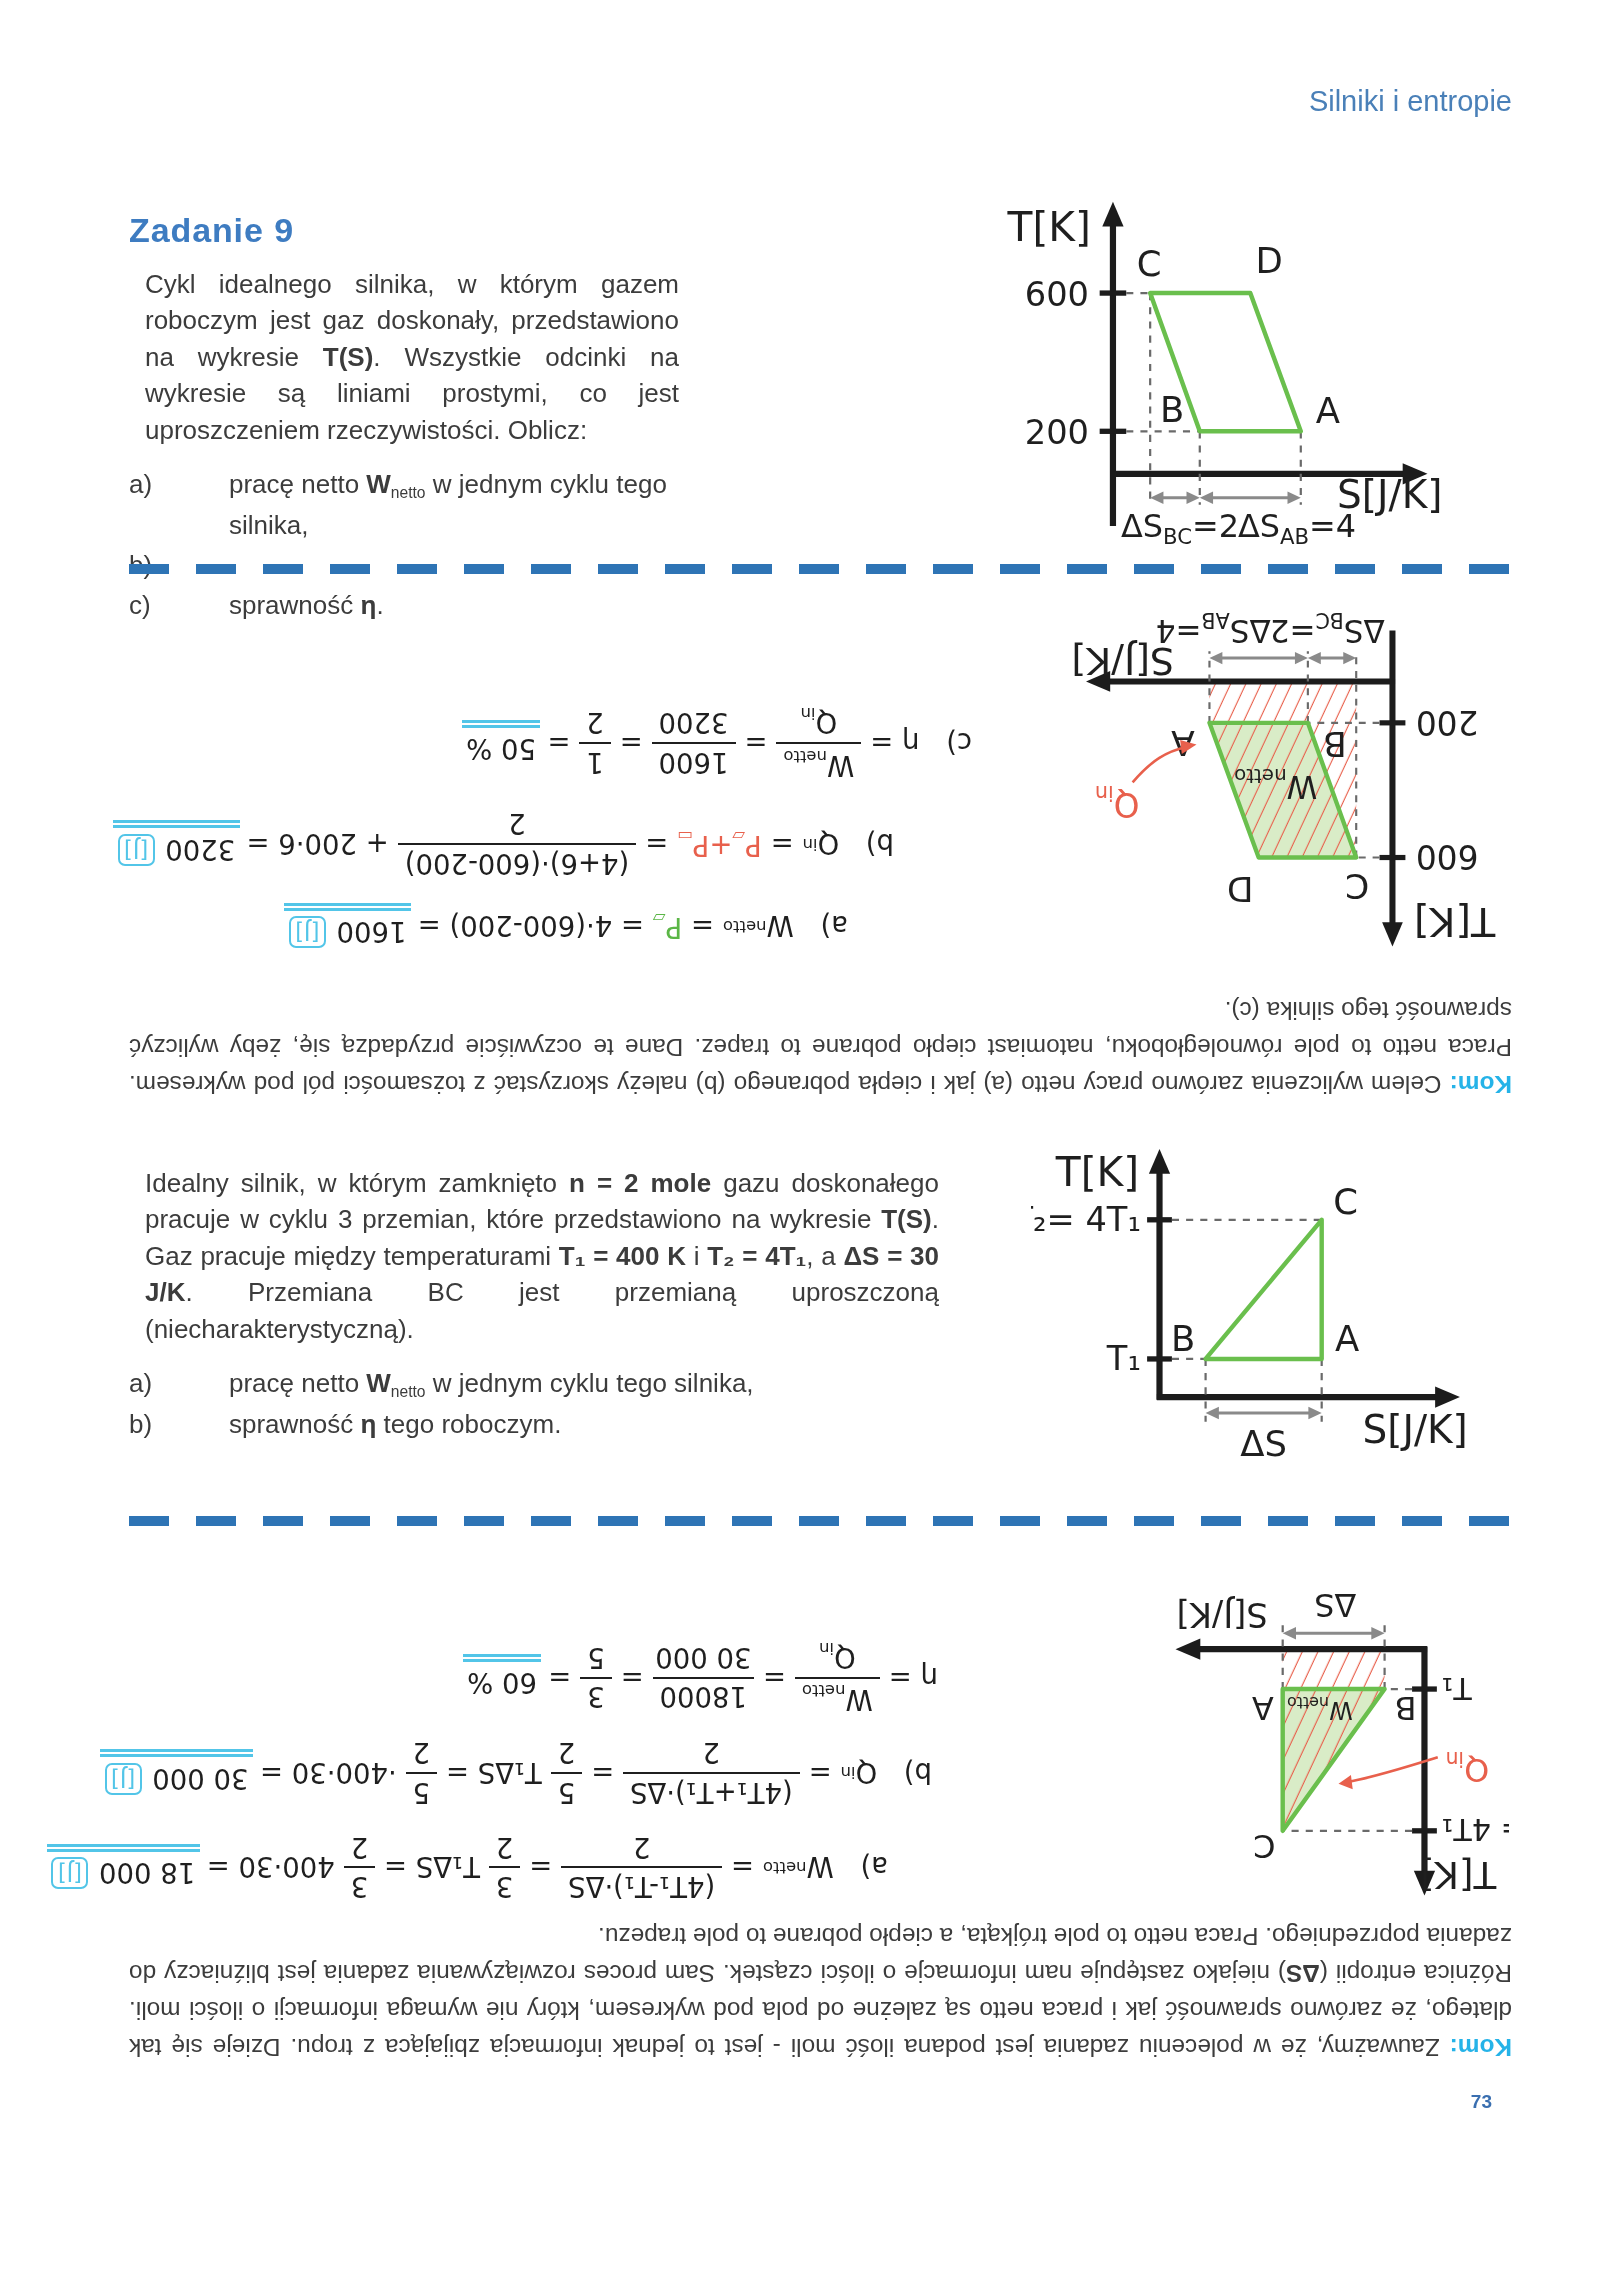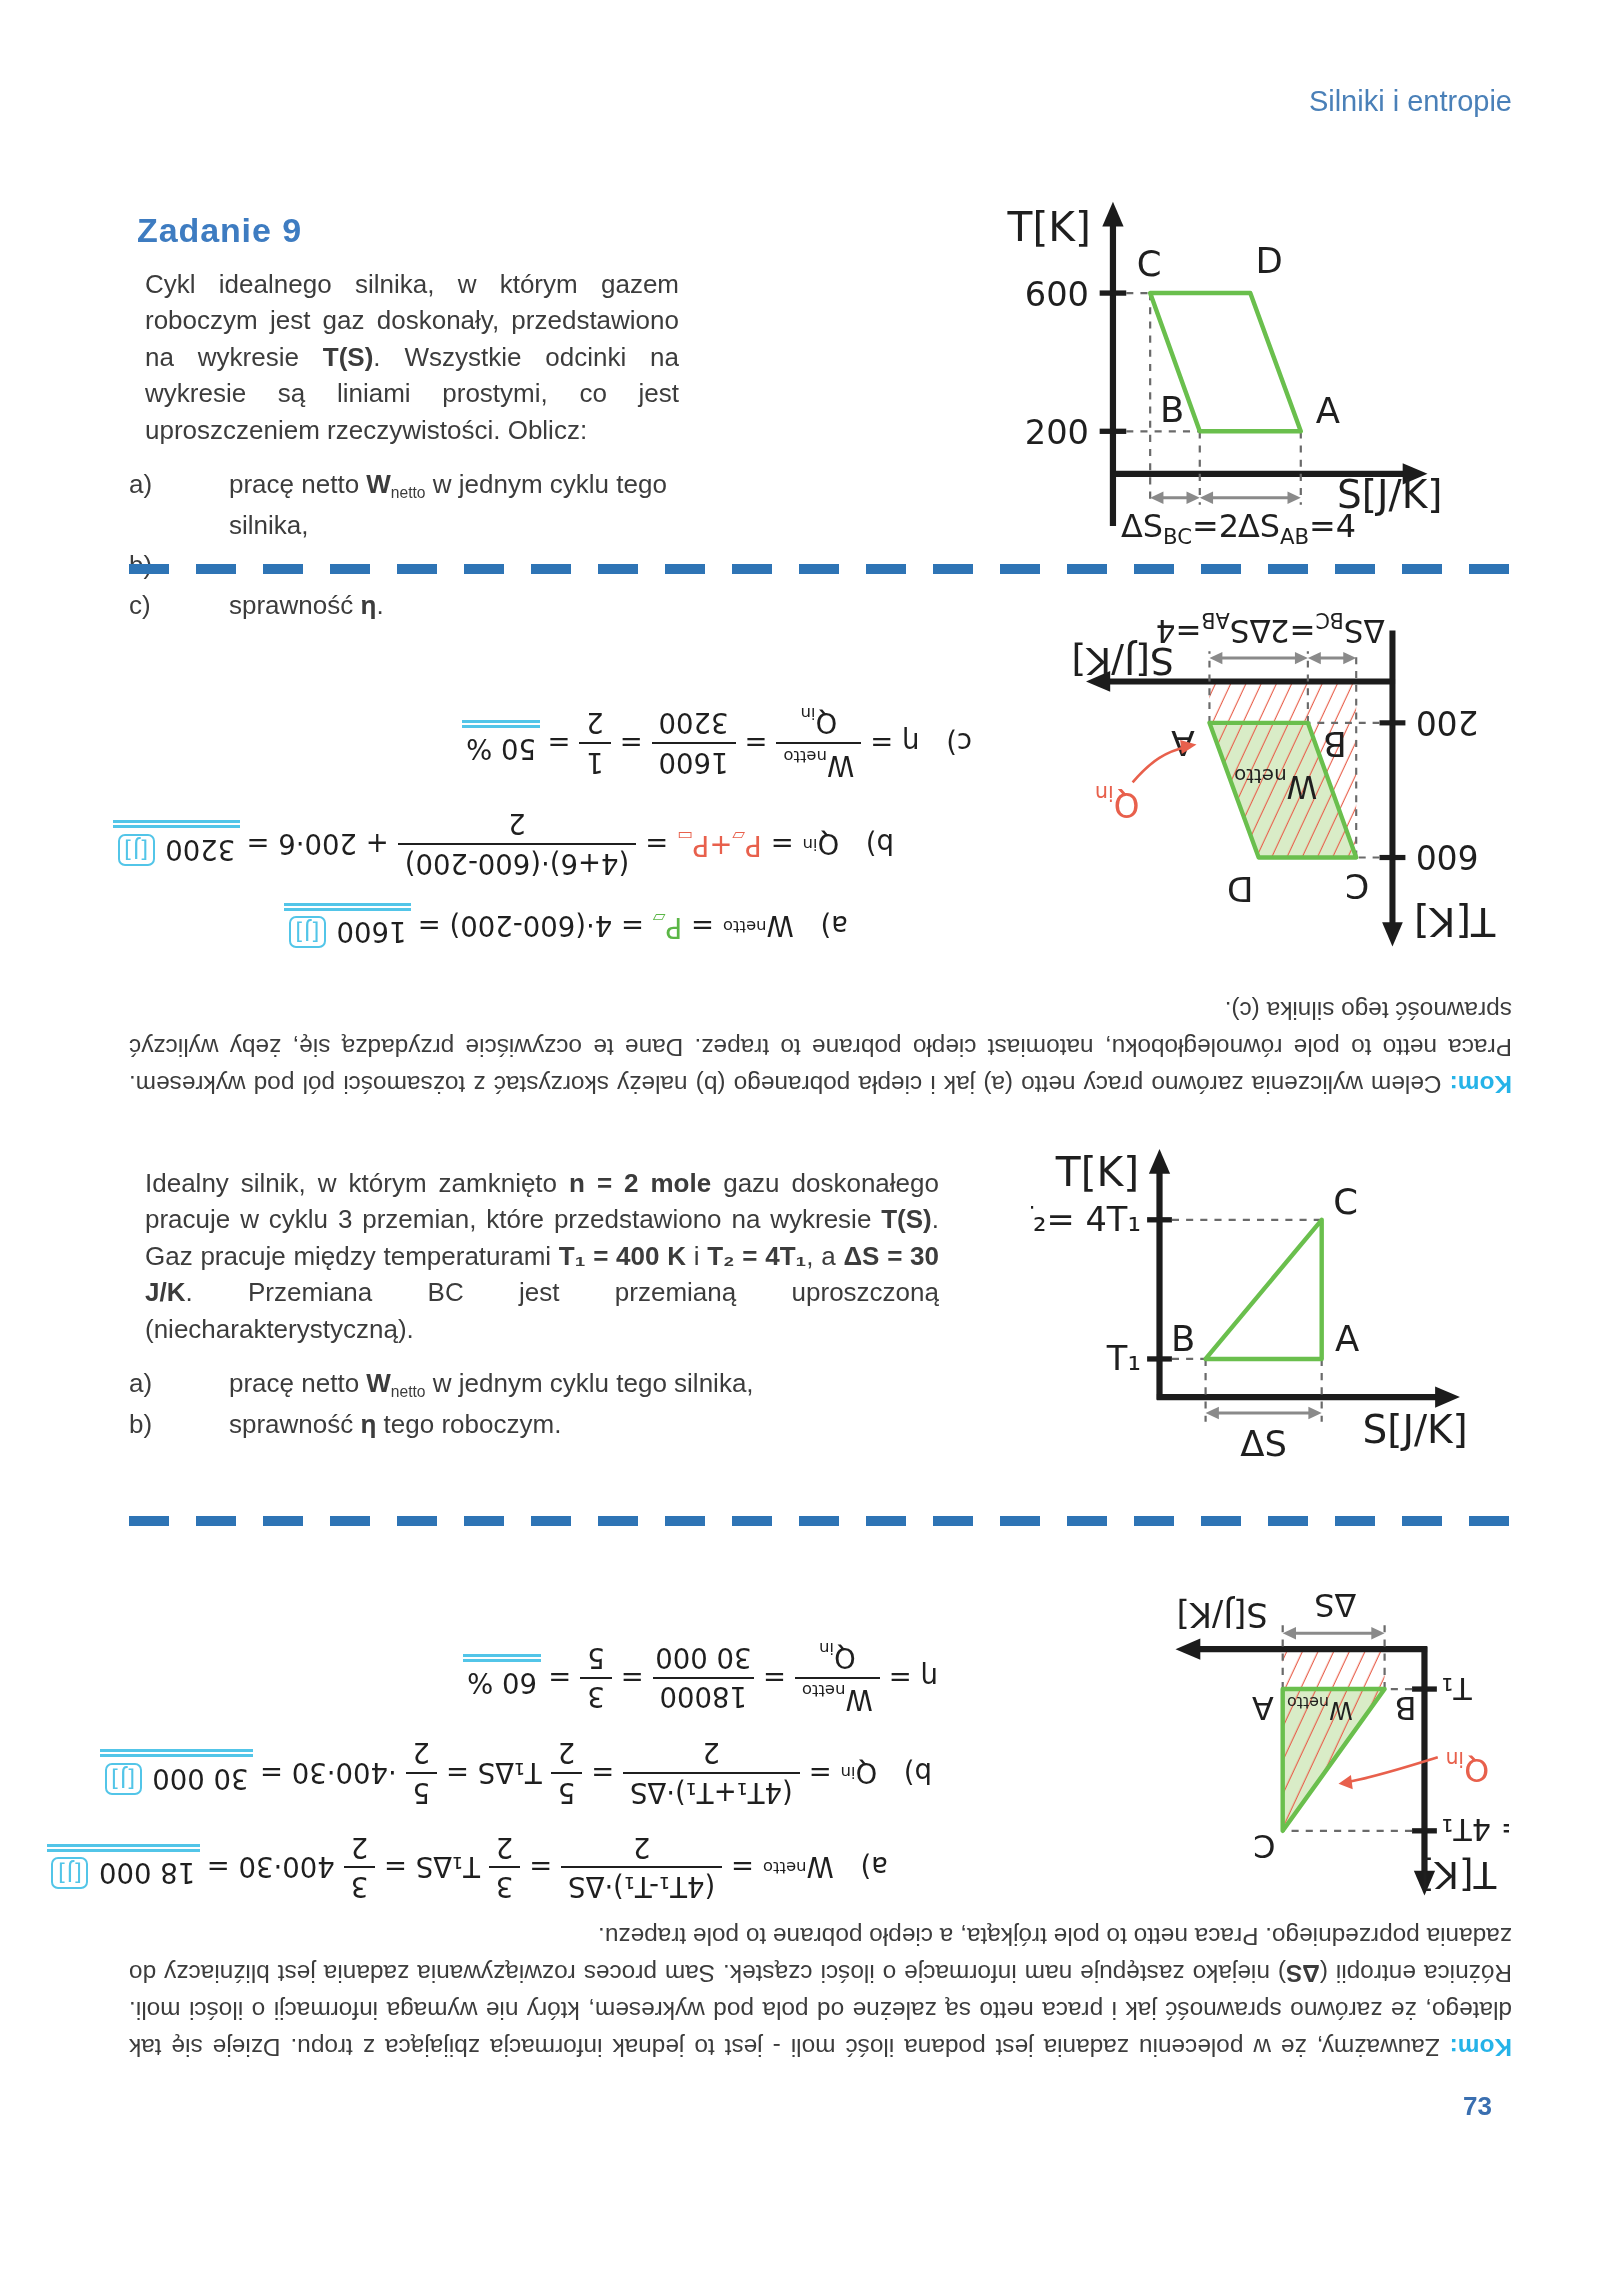--- a/index.html
+++ b/index.html
@@ -1,20 +1,20 @@
 <!DOCTYPE html>
 <html style="font-size:14px"><head>
 <meta charset="utf-8">
 <style>
   html,body{margin:0;padding:0;background:#ffffff;}
   #page{position:relative;width:1618px;height:2270px;background:#fff;overflow:hidden;
         font-family:"Liberation Sans",sans-serif;color:#3c3c3c;}
   
   .chapter{position:absolute;top:85px;right:106px;font-size:29px;color:#4a80b8;}
-  .task-heading{font-size:34px;font-weight:bold;color:#3e7cc1;letter-spacing:0.9px;margin:0 0 14px 8px;}
+  .task-heading{font-size:34px;font-weight:bold;color:#3e7cc1;letter-spacing:0.9px;margin:0 0 14px 0;}
   .task-body{font-size:26px;line-height:1.40;text-align:justify;margin:16px;color:#3c3c3c;}
   .task-items{margin-top:3.5px;}
   .item{display:flex;font-size:26px;line-height:1.55;}
   .item .lbl{flex:none;width:100px;}
   .bold{font-weight:bold;}
   .sub{font-size:0.60em;vertical-align:-0.30em;font-weight:inherit;}
   
   .divider{position:absolute;left:129px;width:1383px;height:9.8px;
            background:repeating-linear-gradient(90deg,#2e74b5 0 40px,transparent 40px 67px);}
   
@@ -34,21 +34,21 @@
   .res{display:inline-flex;align-items:center;border-bottom:8px double #52c5e8;padding:1.8px 4.4px 5.3px 4.4px;margin-left:7px;}
   .unit{display:inline-block;border:2.7px solid #52c5e8;color:#52c5e8;border-radius:7px;
         padding:0 4.4px;margin-left:10.6px;font-size:0.82em;line-height:1.25;}
   
   .kom{position:absolute;transform:rotate(180deg);}
   .kom p{margin:0;font-size:24.4px;line-height:1.52;text-align:justify;color:#3c3c3c;}
   .kom .tag{color:#25b3e8;font-weight:bold;}
   
   .diag{position:absolute;}
   svg text{font-family:"DejaVu Sans",sans-serif;fill:#1f1f1f;}
-  .pagenum{position:absolute;top:2091px;right:126px;font-size:26px;font-weight:bold;color:#3a6fb0;}
+  .pagenum{position:absolute;top:2091px;right:126px;font-size:19px;font-weight:bold;color:#3a6fb0;}
 </style>
 </head>
 <body>
 
 <div id="page">
 
   <div class="chapter">Silniki i entropie</div>
 
   <div style="position:absolute;left:129px;top:211px;width:566px;">
     <h2 class="task-heading">Zadanie 9</h2>

